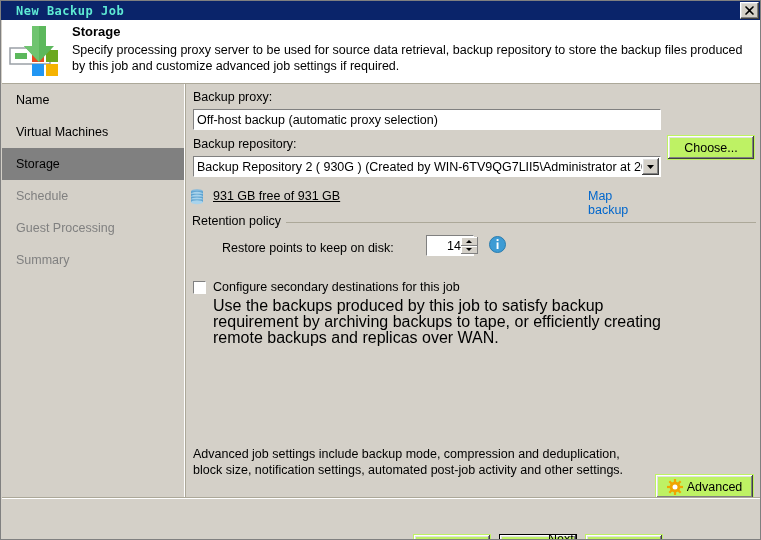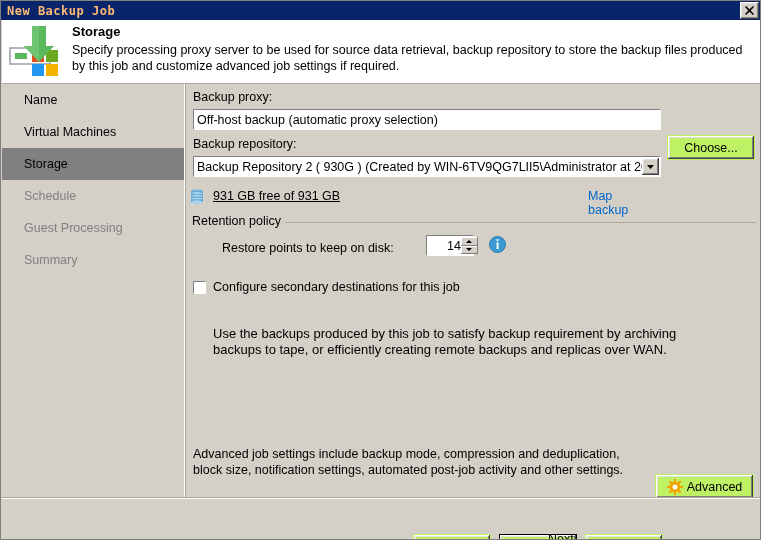--- a/index.html
+++ b/index.html
@@ -32,26 +32,26 @@
     position: absolute;
     left: 0; top: 0;
     width: 761px;
     height: 19px;
     background: #0a246a;
     display: flex;
     align-items: center;
     justify-content: space-between;
   }
   #titlebar-text {
-    color: #fdba74;
+    color: #5eead4;
     font-family: "DejaVu Sans Mono", "Liberation Mono", monospace;
     font-weight: bold;
     font-size: 12px;
     letter-spacing: 0.5px;
-    padding-left: 6px;
+    padding-left: 15px;
     white-space: nowrap;
   }
   #close-button {
     width: 17px;
     height: 15px;
     margin-right: 3px;
     background: #d4d0c8;
     border-top: 1px solid #ffffff;
     border-left: 1px solid #ffffff;
     border-right: 1px solid #404040;
@@ -107,21 +107,21 @@
     position: absolute;
     left: 1px; top: 83px;
     width: 182px;
     height: 413px;
     background: #d4d0c8;
   }
   .side-item {
     height: 32px;
     display: flex;
     align-items: center;
-    padding-left: 22px;
+    padding-left: 14px;
     font-size: 12.5px;
     color: #000;
     cursor: default;
   }
   .side-item.dim { color: #808080; }
   .side-item.selected {
     background: #808080;
     color: #000;
   }
   #sidebar-divider {
@@ -341,23 +341,22 @@
     margin-right: 7px;
     cursor: default;
   }
   #chk-label {
     font-size: 12.5px;
   }
   #chk-desc {
     position: absolute;
     left: 26px; top: 214px;
     width: 470px;
-    font-size: 13px;
+    font-size: 16px;
     line-height: 16px;
-    margin-top: 28px;
   }
 
   
   #advanced-desc {
     position: absolute;
     left: 6px; top: 362px;
     width: 455px;
     font-size: 12.5px;
     line-height: 16px;
   }

